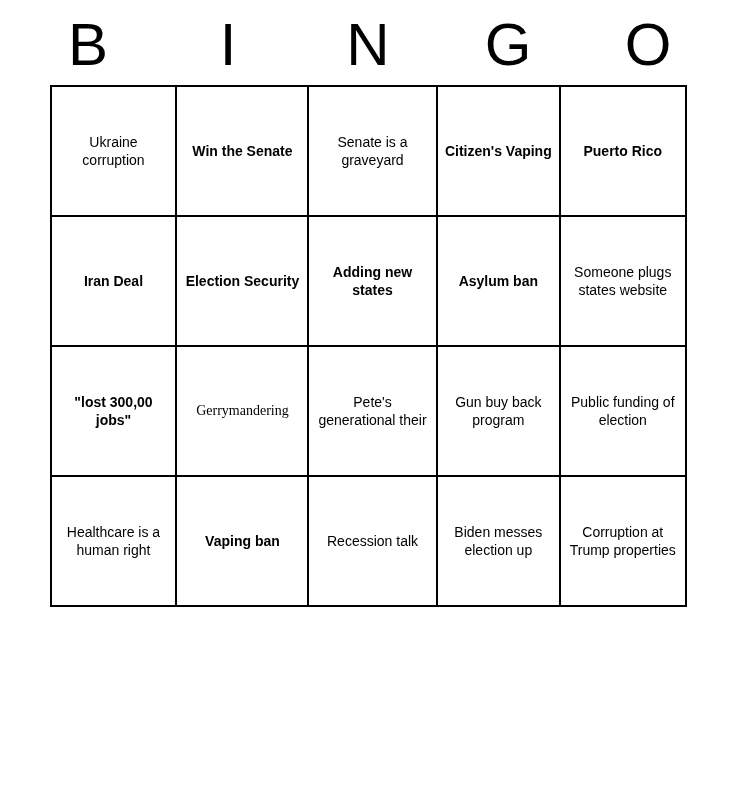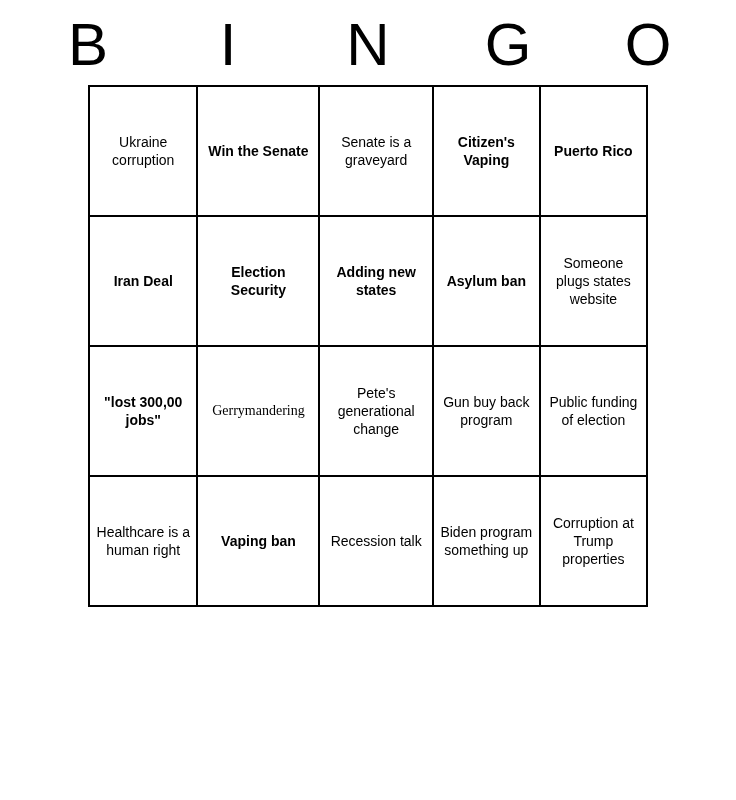--- a/index.html
+++ b/index.html
@@ -21,21 +21,21 @@
       align-items: center;
       margin-bottom: 6px;
     }
     .bingo-letter {
       font-size: 60px;
       font-weight: normal;
       text-align: center;
       width: 140px;
     }
     #bingo-grid {
-      width: 560px;
+      width: 637px;
       border-collapse: collapse;
     }
     #bingo-grid td {
       border: 2px solid #000;
       width: 140px;
       height: 130px;
       text-align: center;
       vertical-align: middle;
       padding: 6px;
       font-size: 14px;
@@ -81,25 +81,25 @@
       <tr>
         <td class="cell-large">Iran Deal</td>
         <td class="cell-medium">Election Security</td>
         <td class="cell-medium">Adding new states</td>
         <td class="cell-medium">Asylum ban</td>
         <td class="cell-small">Someone plugs states website</td>
       </tr>
       <tr>
         <td class="cell-medium">"lost 300,00 jobs"</td>
         <td class="cell-xsmall">Gerrymandering</td>
-        <td class="cell-small">Pete's generational change</td>
+        <td class="cell-small">Pete's generational their</td>
         <td class="cell-small">Gun buy back program</td>
         <td class="cell-small">Public funding of election</td>
       </tr>
       <tr>
         <td class="cell-small">Healthcare is a human right</td>
         <td class="cell-medium">Vaping ban</td>
         <td class="cell-small">Recession talk</td>
-        <td class="cell-small">Biden program something up</td>
+        <td class="cell-small">Biden messes election up</td>
         <td class="cell-small">Corruption at Trump properties</td>
       </tr>
     </tbody>
 </table>
 
 </body></html>

